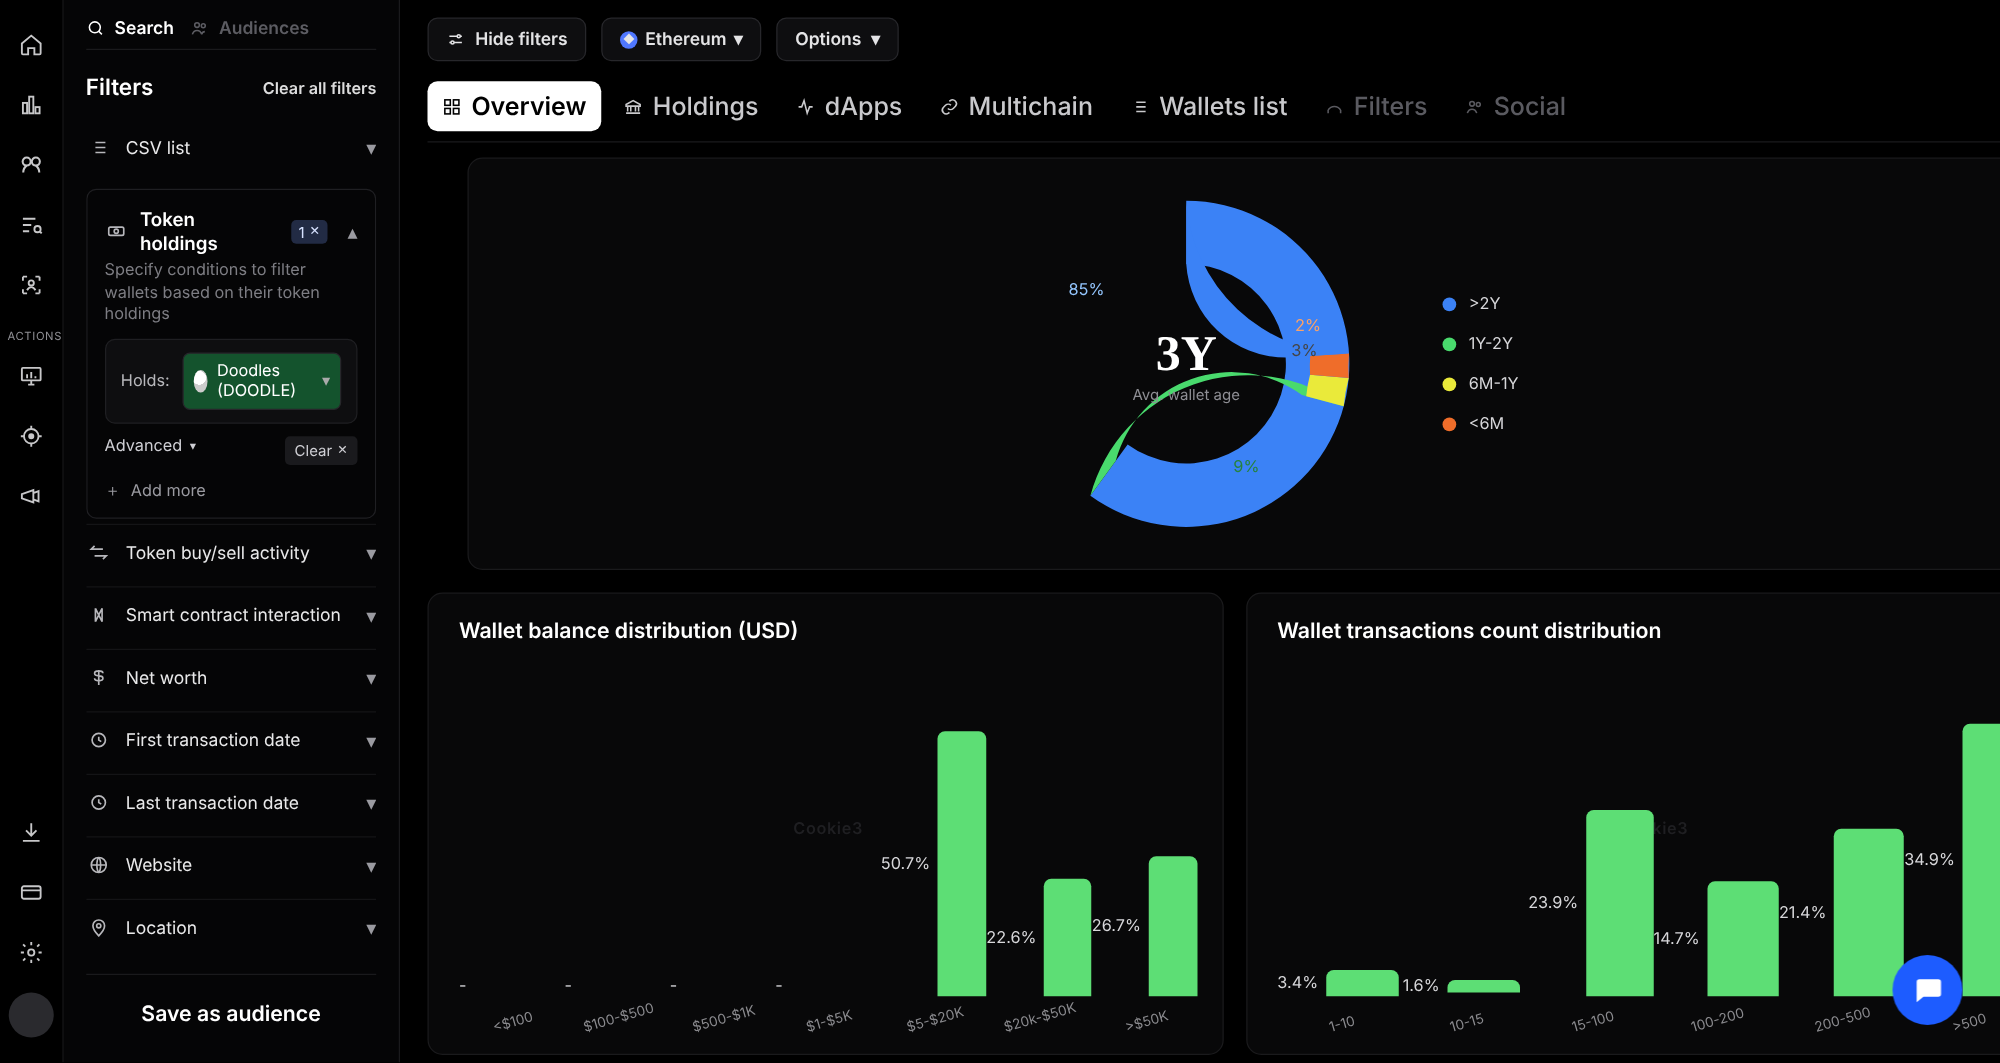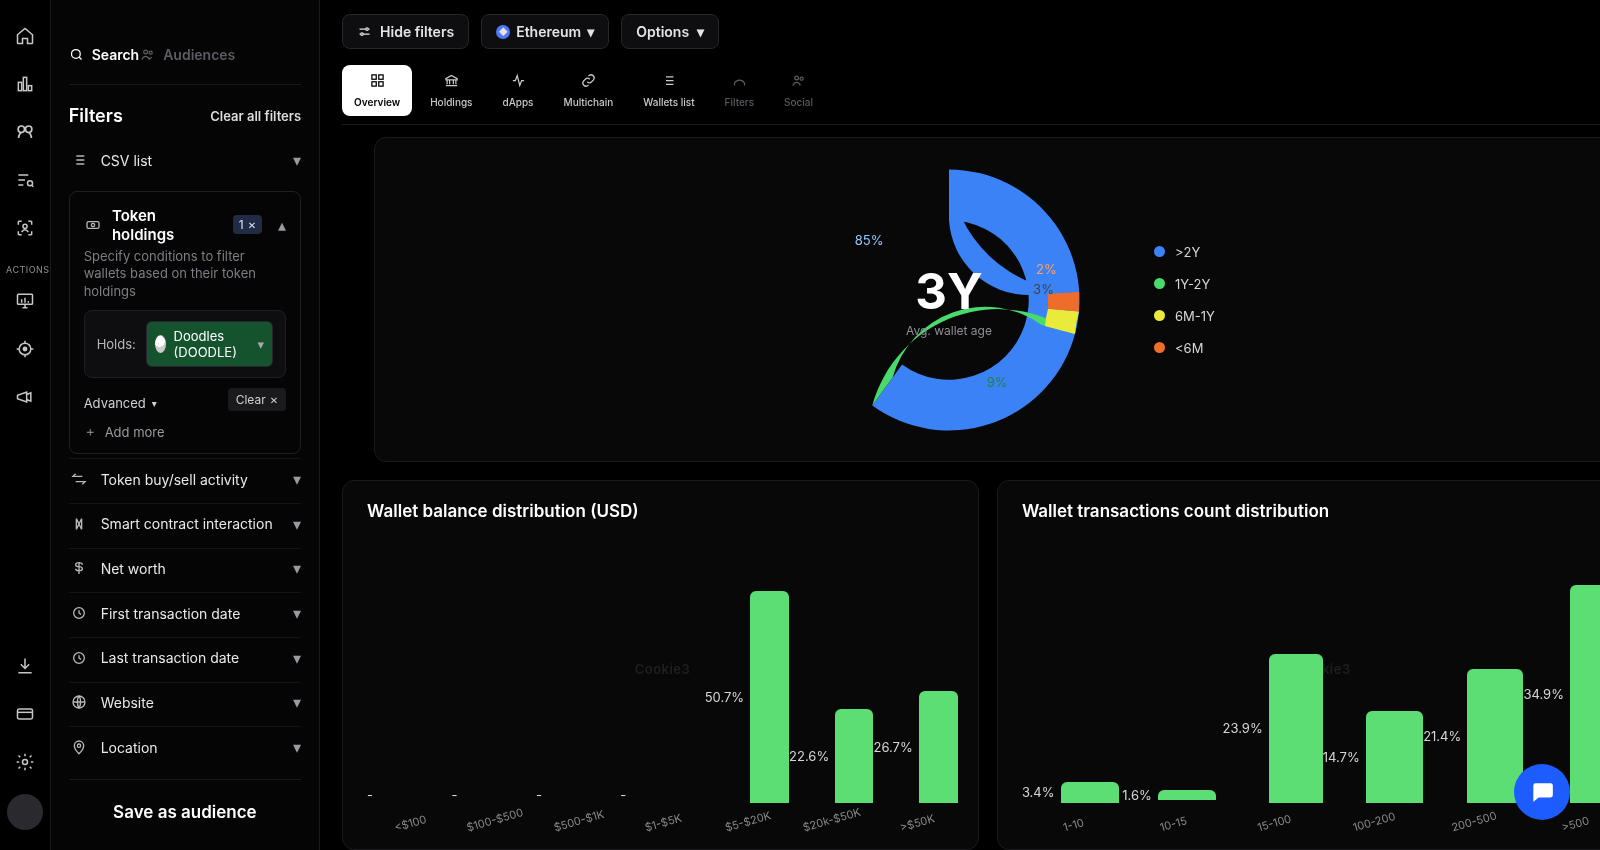--- a/index.html
+++ b/index.html
@@ -11,21 +11,21 @@
   .rail-group { display:flex; flex-direction:column; gap:4px; align-items:center; }
   .rail-btn { width:44px; height:44px; display:flex; align-items:center; justify-content:center; border-radius:8px; color:#c7c7c9; cursor:pointer; }
   .rail-btn.active-indicator { position:relative; }
   .rail-btn.active-indicator::before { content:""; position:absolute; left:-9px; top:6px; bottom:6px; width:3px; background:#fff; border-radius:2px; }
   .rail-heading { font-size:9px; letter-spacing:0.5px; color:#8f8f94; margin:14px 0 4px 6px; align-self:flex-start; }
   .rail-spacer { flex:1; }
   .avatar { width:36px; height:36px; border-radius:50%; background:#2a2a2e; margin:0 auto 20px; }
 
   
   .sidebar { width:344px; background:#050506; border-right:1px solid #1a1a1c; display:flex; flex-direction:column; padding:14px 18px 0 18px; }
-  .top-tabs { display:flex; gap:1px; border-bottom:1px solid #1a1a1c; padding-bottom:21px;margin-top:32px; }
+  .top-tabs { display:flex; gap:13px; border-bottom:1px solid #1a1a1c; padding-bottom:8px; }
   .top-tab { display:flex; align-items:center; gap:8px; font-size:14px; font-weight:600; color:#5c5c62; cursor:pointer; }
   .top-tab.active { color:#fff; }
   .filters-head { display:flex; justify-content:space-between; align-items:center; margin-top:20px; margin-bottom:14px; }
   .filters-title { font-size:18px; font-weight:600; }
   .clear-link { font-size:13px; font-weight:600; color:#ddd; cursor:pointer; }
   .filter-list { display:flex; flex-direction:column; gap:4px; overflow-y:auto; flex:1; padding-bottom:12px; }
   .filter-row { display:flex; align-items:center; gap:12px; height:46px; border-top:1px solid #141416; cursor:pointer; }
   .filter-row:first-child { border-top:none; }
   .filter-icon { width:20px; color:#b7b7bb; display:flex; justify-content:center; }
   .filter-label { font-size:14px; color:#e9e9ea; flex:1; }
@@ -34,42 +34,42 @@
   .filter-panel { border:1px solid #1f1f22; border-radius:8px; padding:0; margin-top:6px; }
   .filter-panel-head { display:flex; align-items:center; gap:10px; padding:14px 14px 4px 14px; }
   .filter-panel-title { font-size:15px; font-weight:600; }
   .badge { background:#222b44; color:#d7e2ff; font-size:12px; padding:2px 6px; border-radius:4px; display:inline-flex; align-items:center; gap:4px; }
   .filter-panel-desc { font-size:13px; color:#7d7d83; padding:0 14px 10px 14px; line-height:1.35; }
   .holds-row { margin:0 14px 10px 14px; background:#0e0e10; border:1px solid #1f1f22; border-radius:8px; padding:10px 12px; display:flex; align-items:center; gap:10px; }
   .holds-label { font-size:13px; color:#b7b7bb; }
   .chip { background:#14532d; border:1px solid #27272b; color:#fff; font-size:13px; padding:6px 28px 6px 8px; border-radius:6px; display:flex; align-items:center; gap:8px; flex:1; position:relative; }
   .chip-logo { width:18px; height:18px; border-radius:50%; background:radial-gradient(circle at 40% 35%, #fff 0 40%, #ccc 41% 100%); }
   .chip-chev { position:absolute; right:8px; color:#aaa; }
-  .adv-row { display:flex; justify-content:space-between; align-items:flex-end; margin:0 14px 12px 14px;gap:33px; }
+  .adv-row { display:flex; justify-content:space-between; align-items:flex-start; margin:0 14px 12px 14px;gap:33px; }
   .adv-link { font-size:13px; color:#cfcfd4; display:flex; align-items:center; gap:6px; cursor:pointer; }
   .pill-btn { font-size:12px; color:#cfcfd4; background:#1a1a1d; padding:4px 8px; border-radius:4px; display:inline-flex; align-items:center; gap:4px; cursor:pointer; }
   .add-more { display:flex; align-items:center; gap:8px; font-size:13px; color:#9a9aa0; margin:2px 14px 12px 14px; cursor:pointer; }
 
   .save-bar { border-top:1px solid #1a1a1c; padding:22px 0 28px 0; text-align:center; font-size:17px; font-weight:600; }
 
   
   .main { flex:1; display:flex; flex-direction:column; padding:14px 22px 0 22px; }
   .toolbar { display:flex; align-items:center; gap:12px; margin-bottom:16px; }
   .tb-btn { display:flex; align-items:center; gap:8px; font-size:14px; font-weight:600; background:#0e0e10; color:#e4e4e6; border:1px solid #27272b; border-radius:8px; padding:8px 14px; cursor:pointer; }
   .tb-btn.eth { gap:6px; }
   .seg-tabs { display:flex; gap:6px; border-bottom:1px solid #1a1a1c; padding-bottom:8px; margin-bottom:12px; }
-  .seg-tab { display:flex; align-items:center; gap:8px; font-size:10px; color:#c9c9cc; padding:8px 12px; border-radius:8px; cursor:pointer; font-weight:500;flex-direction:column; }
+  .seg-tab { display:flex; align-items:center; gap:8px; font-size:20px; color:#c9c9cc; padding:8px 12px; border-radius:8px; cursor:pointer; font-weight:500; }
   .seg-tab.active { background:#fff; color:#000; font-weight:600; }
   .seg-tab.disabled { color:#5a5a60; cursor:default; }
 
   .card { background:#080809; border:1px solid #1a1a1c; border-radius:12px; }
   .donut-card { height:330px; display:flex; align-items:center; justify-content:center; gap:60px; padding:0 40px;margin-left:32px; }
   .donut-wrap { position:relative; width:290px; height:290px; }
   .donut-center { position:absolute; inset:0; display:flex; flex-direction:column; align-items:center; justify-content:center; }
-  .donut-value { font-size:49px; font-weight:700; }
+  .donut-value { font-size:40px; font-weight:700;font-family:Liberation Serif, serif; }
   .donut-sub { font-size:12px; color:#8e8e94; margin-top:2px; }
   .legend { display:flex; flex-direction:column; gap:16px; }
   .legend-item { display:flex; align-items:center; gap:10px; font-size:13px; color:#d7d7da; }
   .swatch { width:11px; height:11px; border-radius:50%; }
 
   .charts-row { display:flex; gap:18px; margin-top:18px; }
   .bar-card { flex:1; padding:20px 20px 8px 24px; height:370px; display:flex; flex-direction:column; }
   .card-title { font-size:17px; font-weight:600; margin-bottom:8px; }
   .bar-area { position:relative; flex:1; display:flex; align-items:flex-end; gap:0; padding-bottom:38px; }
   .watermark { position:absolute; left:50%; top:45%; transform:translate(-50%,-50%); font-size:13px; color:#1f1f22; font-weight:600; letter-spacing:0.5px; pointer-events:none; }

